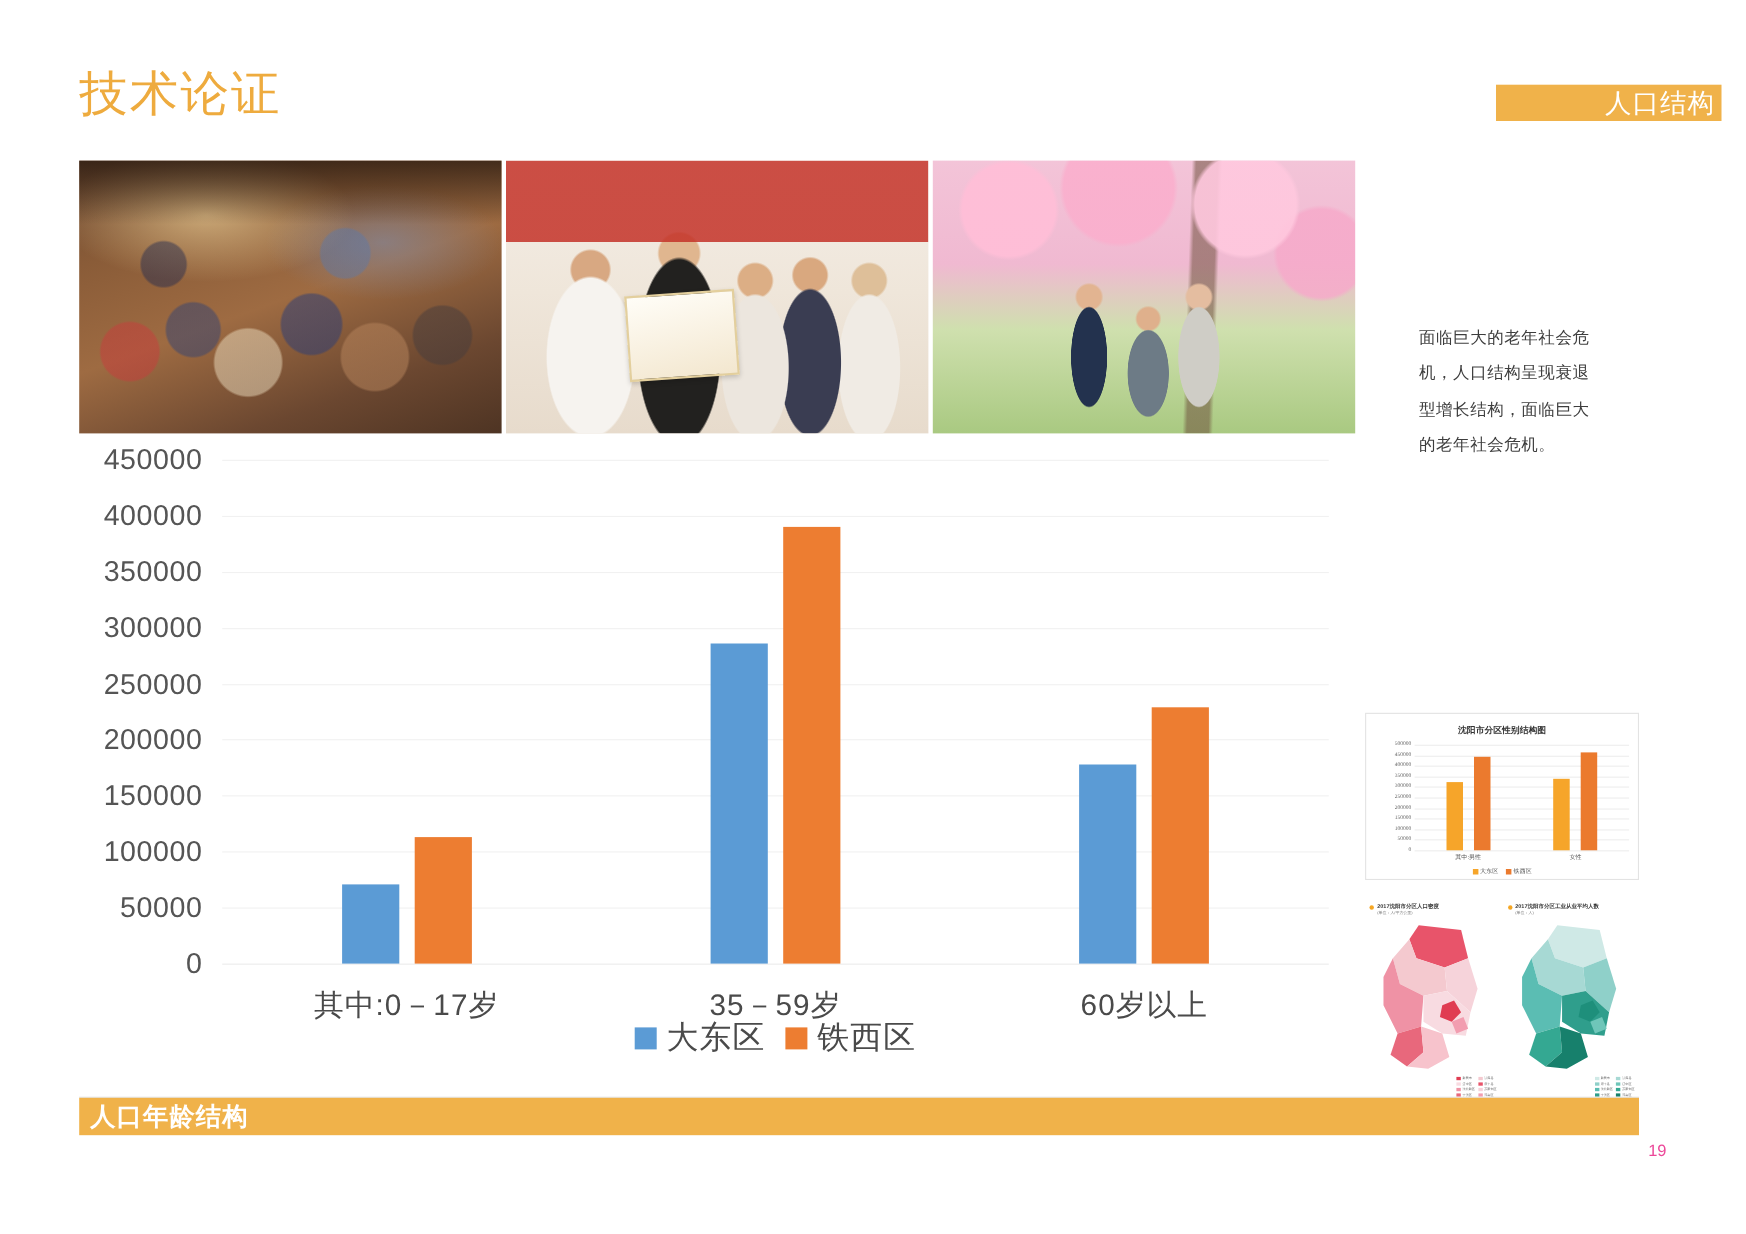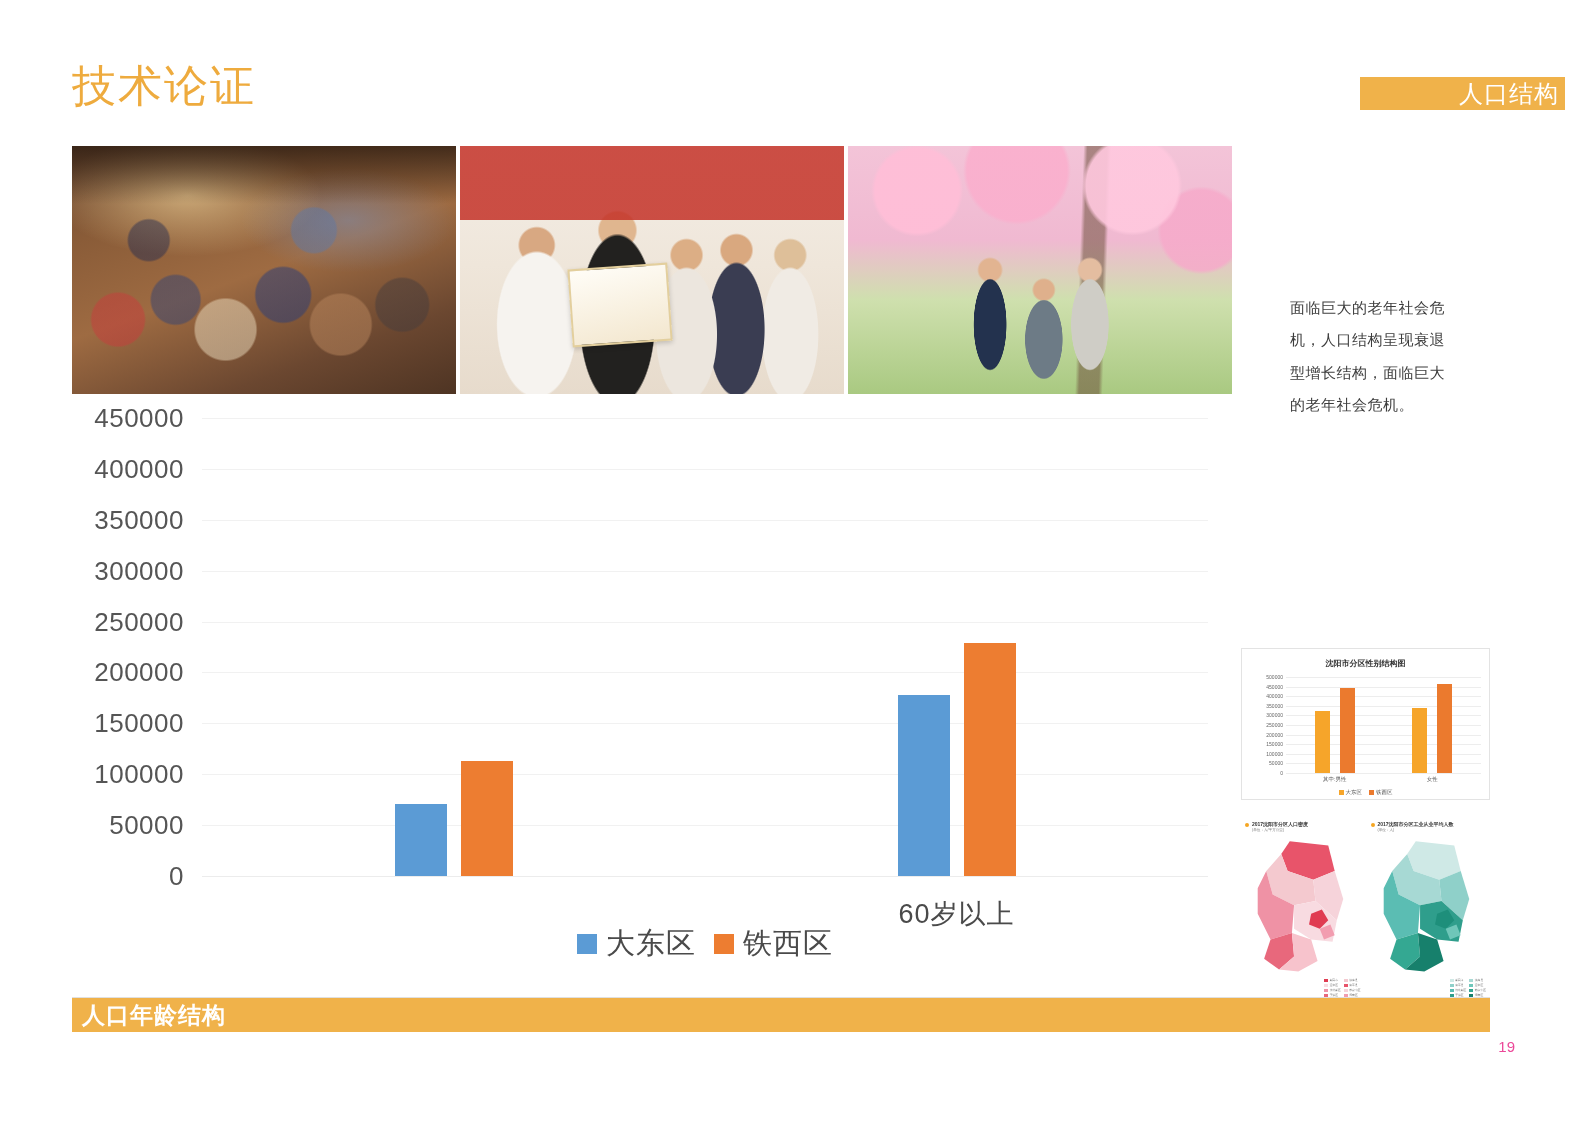--- a/index.html
+++ b/index.html
@@ -124,21 +124,21 @@
     position: absolute; left: 130px; right: 12px; bottom: 34px;
     display: flex; align-items: center; justify-content: center; gap: 18px;
   }
   .legend-item { display: flex; align-items: center; gap: 9px; }
   .legend-swatch { width: 20px; height: 20px; }
   .legend-label { font-size: 29px; color: #4a4a4a; letter-spacing: 1px; }
 
   
   .inset-chart {
     position: absolute; left: 1241px; top: 648px; width: 249px; height: 152px;
-    background: #fff; border: 1px solid #e3e3e3;
+    background: #fff; border: 1px solid #e3e3e3; font-family: Liberation Serif, serif;
   }
   .inset-title { text-align: center; font-size: 8px; color: #333; font-weight: bold; margin-top: 9px; }
   .inset-plot { position: absolute; left: 44px; top: 28px; right: 8px; bottom: 26px; }
   .inset-grid { position: absolute; inset: 0; }
   .inset-gline { position: absolute; left: 0; right: 0; height: 1px; background: #ededed; }
   .inset-ytick {
     position: absolute; right: 100%; margin-right: 3px; transform: translateY(-50%);
     font-size: 5px; color: #666; white-space: nowrap;
   }
   .inset-bars { position: absolute; inset: 0; display: flex; }
@@ -226,20 +226,26 @@
             <div class="ytick">400000</div>
           </div>
           <div class="gridline" style="top: 0%;">
             <div class="ytick">450000</div>
           </div>
         </div>
       <div class="bars" id="main-bars">
           <div class="group">
             <div class="bar blue" style="height: 15.7778%; background: rgb(91, 155, 213);"></div>
             <div class="bar orange" style="height: 25.1111%; background: rgb(237, 125, 49);"></div>
+            <div class="xtick">其中:0－17岁</div>
+          </div>
+          <div class="group">
+            <div class="bar blue" style="height: 63.5556%; background: rgb(91, 155, 213);"></div>
+            <div class="bar orange" style="height: 86.6667%; background: rgb(237, 125, 49);"></div>
+            <div class="xtick">35－59岁</div>
           </div>
           <div class="group">
             <div class="bar blue" style="height: 39.5556%; background: rgb(91, 155, 213);"></div>
             <div class="bar orange" style="height: 50.8889%; background: rgb(237, 125, 49);"></div>
             <div class="xtick">60岁以上</div>
           </div>
         </div>
     </div>
     <div class="legend" id="main-legend">
         <div class="legend-item">

